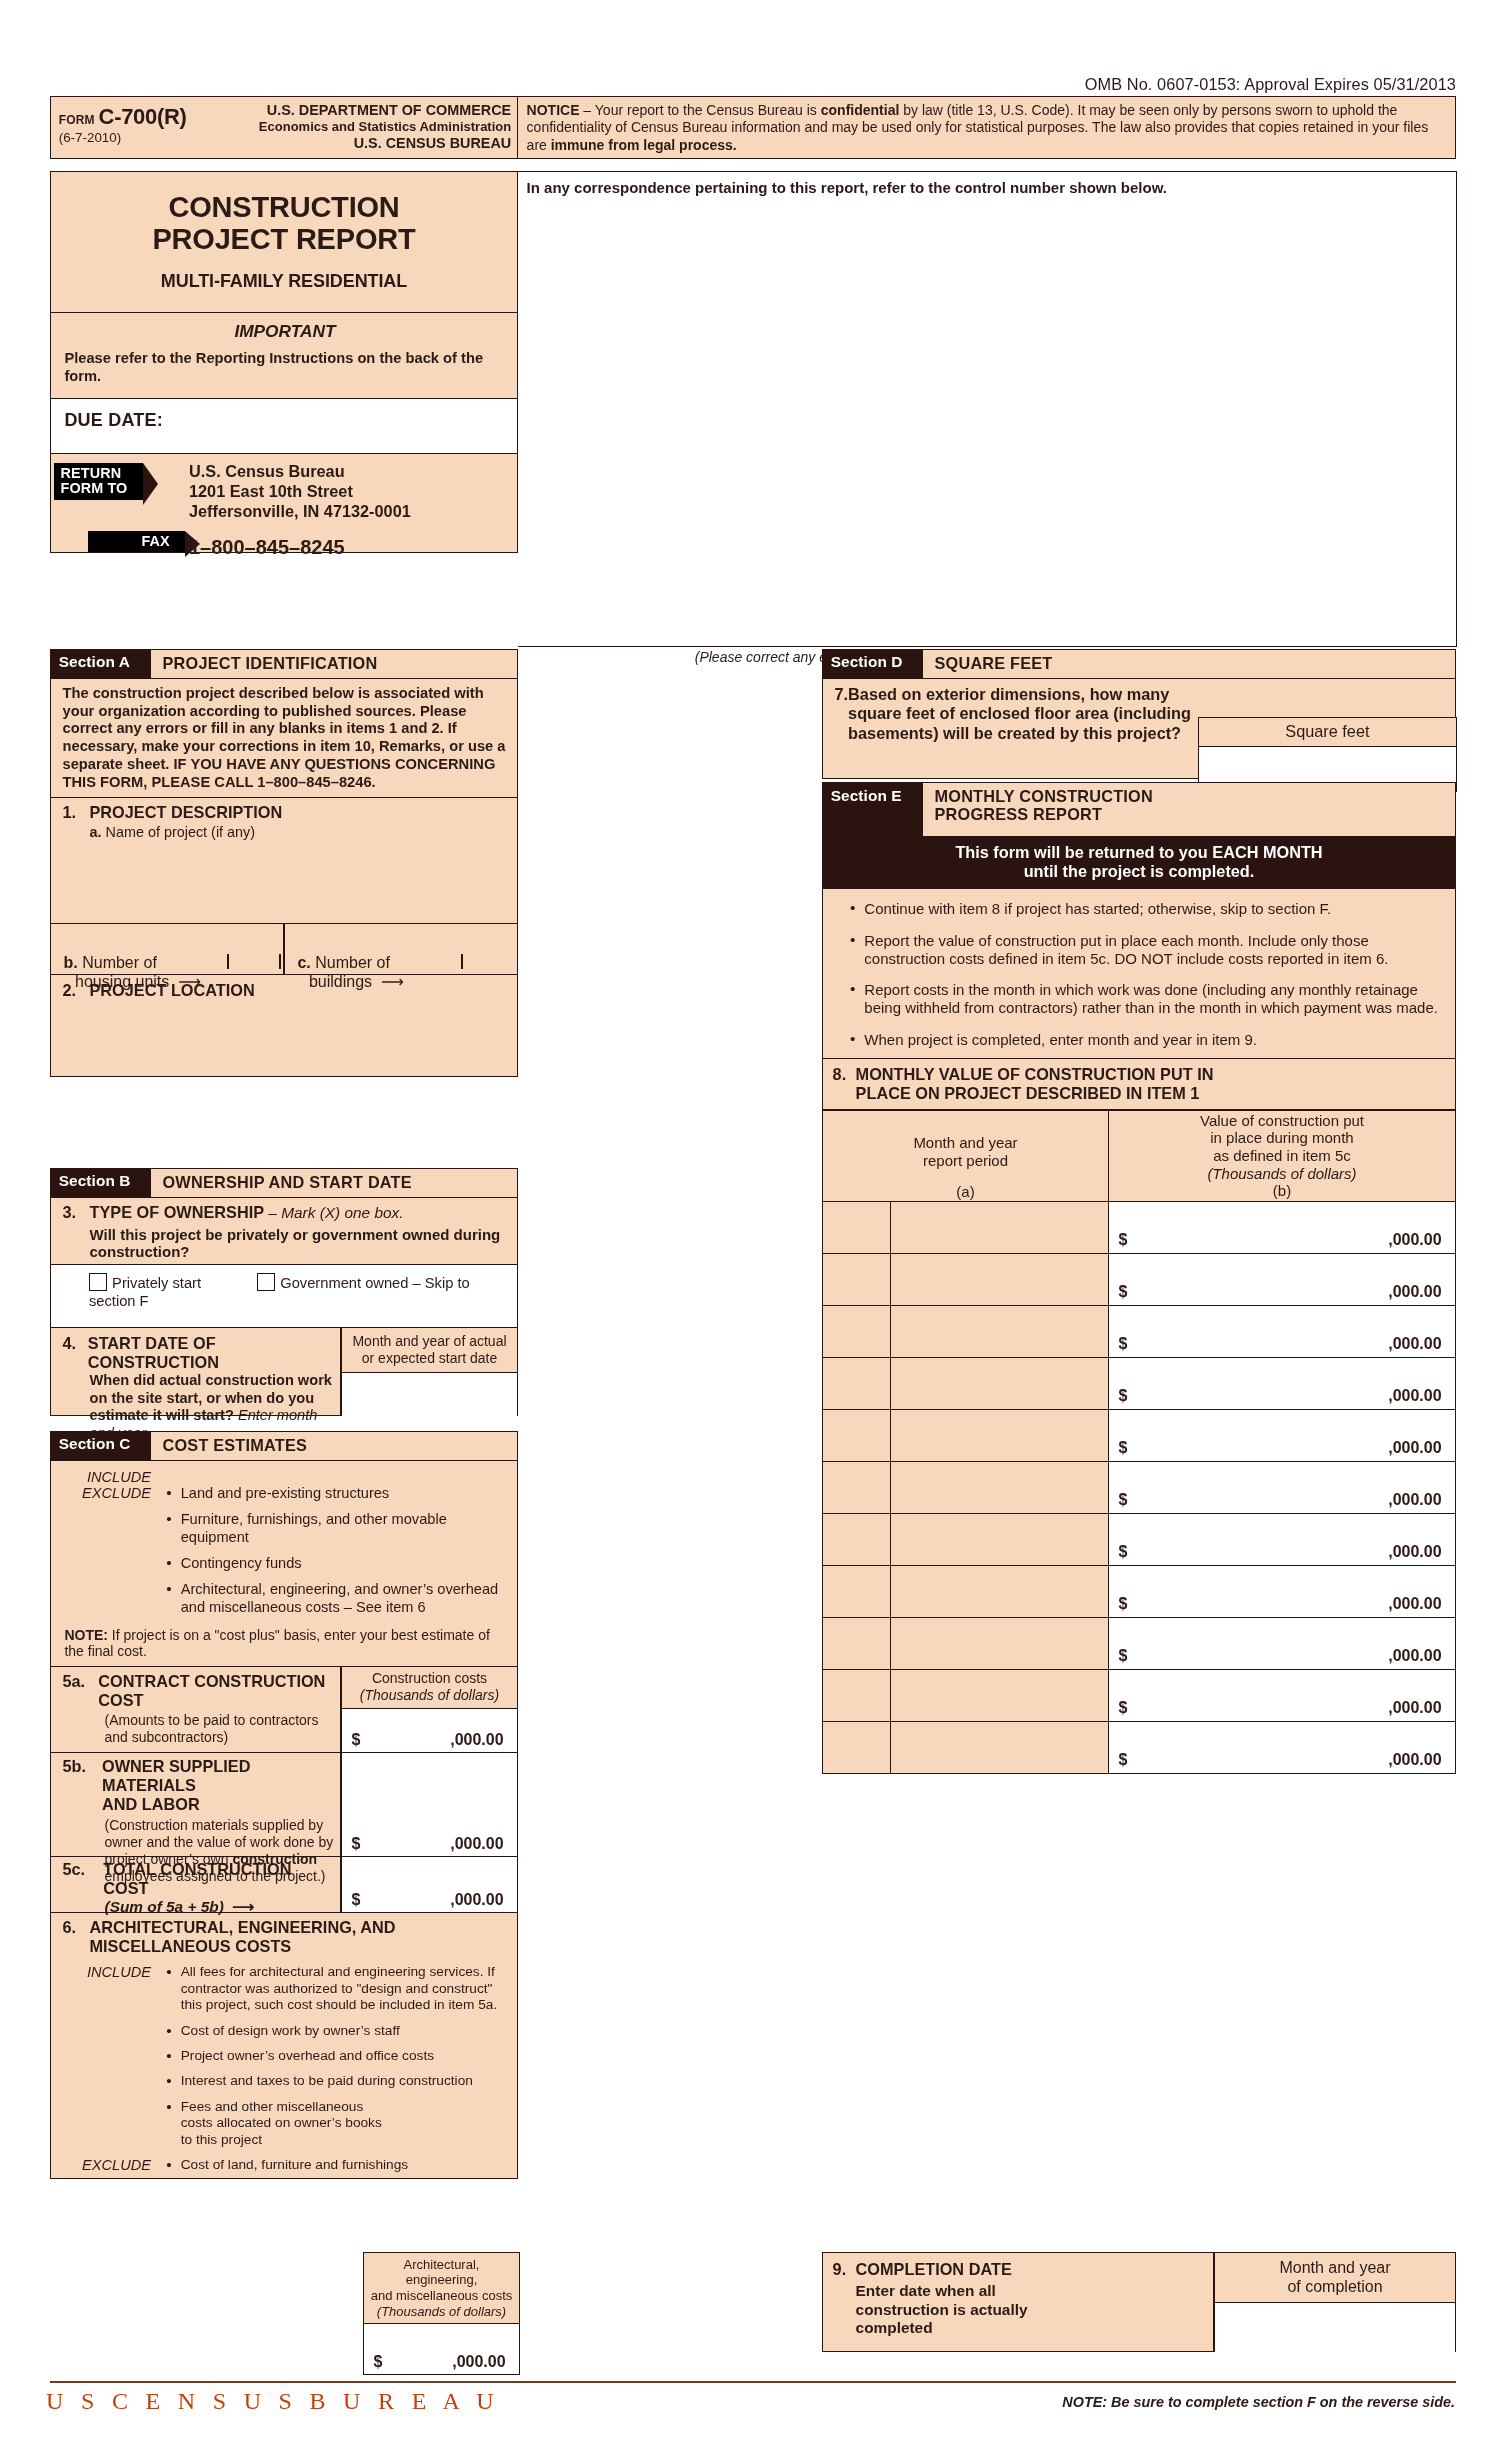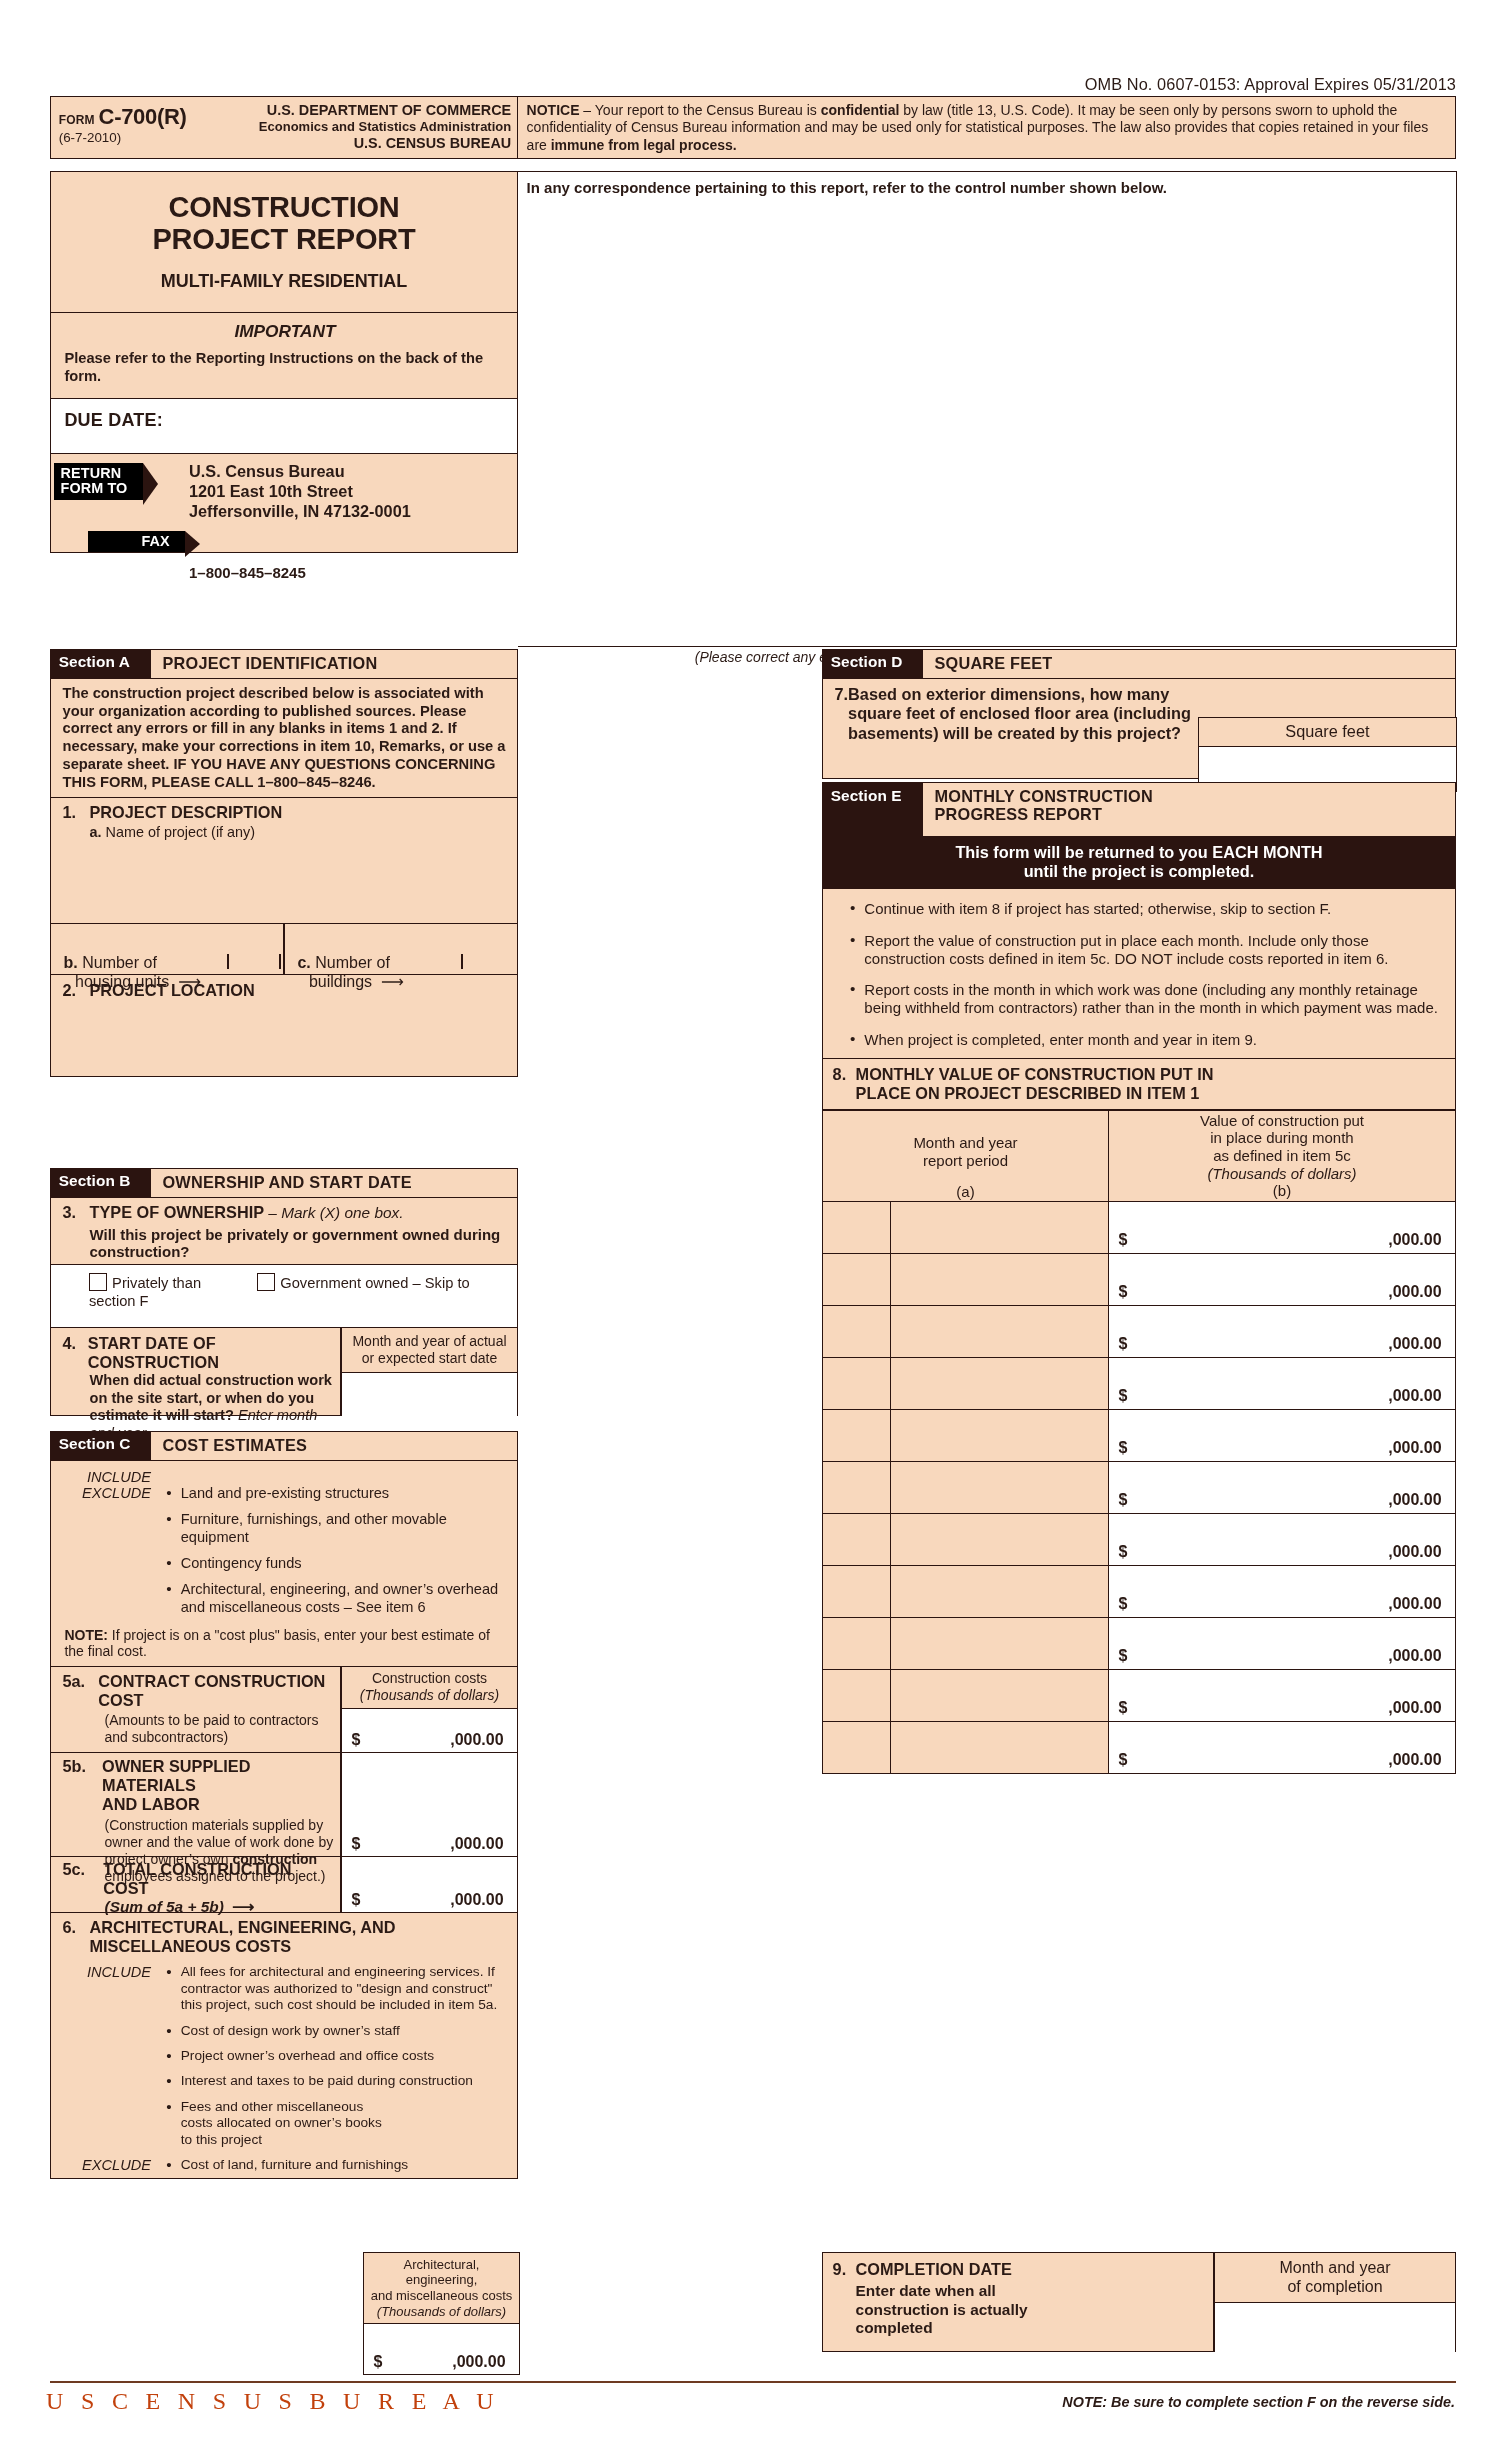--- a/index.html
+++ b/index.html
@@ -83,21 +83,21 @@
   }
   .tag:after{
     content:"";position:absolute;right:-15.4px;top:0;width:0;height:0;
     border-top:calc(0.5 * var(--h)) solid transparent;
     border-bottom:calc(0.5 * var(--h)) solid transparent;
     border-left:15.4px solid #2b1410;
   }
   .tag.two{--h:42px;}
   .tag.one{--h:26px;}
   .addr{position:absolute;left:138px;top:6.7px;font-size:16.3px;font-weight:bold;line-height:1.23;}
-  .faxno{position:absolute;left:138px;top:82px;font-size:15px;font-weight:bold;margin-top:28px;}
+  .faxno{position:absolute;left:138px;top:82px;font-size:20px;font-weight:bold;}
   .tag-fax-wrap{position:absolute;left:37px;top:77px;}
 
   
   .secbar{
     box-sizing:border-box;border:1.9px solid #2b1410;background:#f8d8bd;
     height:30px;display:flex;align-items:stretch;
   }
   .secbar .sid{
     background:#2b1410;color:#fff;font-size:15.4px;font-weight:bold;
     padding:2.9px 8.6px 0 7.7px;min-width:100px;box-sizing:border-box;letter-spacing:0.1px;
@@ -287,21 +287,21 @@
         <span class="itemnum" style="width:27px;">3.</span>
         <span>
           <span class="itemnum">TYPE OF OWNERSHIP</span><span class="ital" style="font-size:15.4px;"> – Mark (X) one box.</span>
         </span>
       </div>
       <div style="margin:3.8px 0 4.8px 27px;font-size:15px;font-weight:bold;">Will this project be privately or government owned during construction?</div>
     </div>
 
     <div class="box w" style="padding:7.7px 0 0 38px;height:63px;">
       <span style="font-size:14.7px;">
-        <span class="cb"></span><span>Privately than</span>
+        <span class="cb"></span><span>Privately start</span>
       </span>
       <span style="font-size:14.7px;margin-left:52px;">
         <span class="cb"></span><span>Government owned – Skip to section F</span>
       </span>
     </div>
 
     <div class="box" style="padding:0;display:flex;height:88px;">
       <div style="flex:1;padding:5.8px 5.8px 0 11.5px;">
         <div style="display:flex;">
           <span class="itemnum" style="width:27px;">4.</span>

